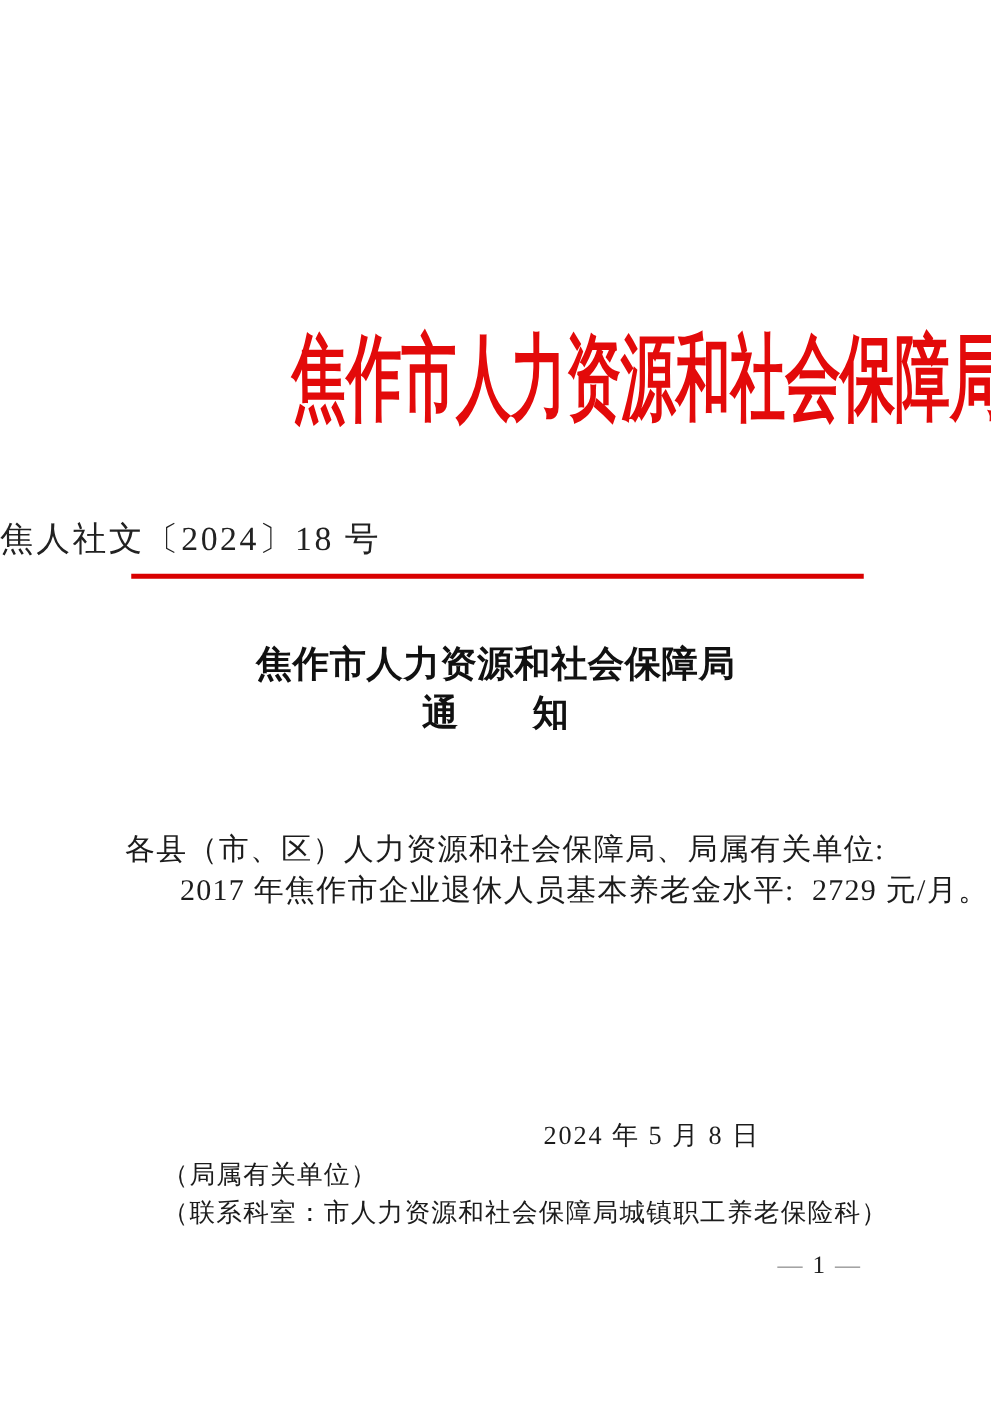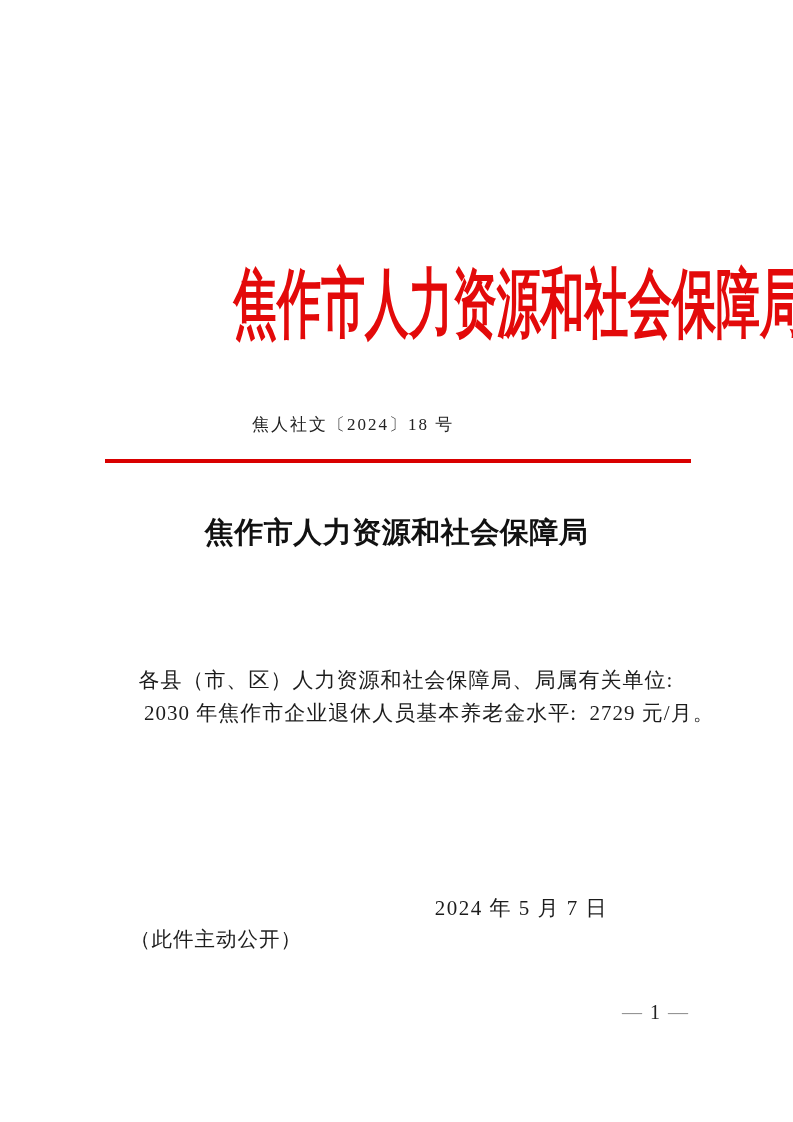--- a/index.html
+++ b/index.html
@@ -20,43 +20,42 @@
     display:inline-block;
     font-size:75px;line-height:88px;font-weight:bold;
     color:#e30a0a;
     white-space:nowrap;
     transform:scaleX(0.585);
     transform-origin:50% 50%;
   }
   
   .doc-number{
     position:absolute;top:413px;left:0;width:706px;
-    text-align:center;
-    font-size:17px;letter-spacing:2px;color:#222222;
+    font-size:27px;letter-spacing:2px;color:#222222;
     white-space:pre;
   }
   
   .red-rule{
     position:absolute;top:459px;left:105px;
     width:586px;height:4px;
     background:#d90000;
   }
   
   .doc-title{
     position:absolute;top:513px;left:0;width:793px;
     text-align:center;font-weight:bold;color:#111111;
   }
   .t-line{
     font-size:29px;line-height:38.5px;
     letter-spacing:0.5px;white-space:pre;
   }
   
   .body-block{
     position:absolute;top:664px;left:100px;width:612px;
-    font-size:21px;line-height:32.5px;text-align:center;
+    font-size:24px;line-height:32.5px;
   }
   .b-line{white-space:pre;letter-spacing:1px;}
   .indent{padding-left:44px;}
   
   .date-line{
     position:absolute;top:894px;left:0;width:608px;
     text-align:right;
     font-size:21px;letter-spacing:1.5px;white-space:pre;
   }
   
@@ -84,31 +83,33 @@
   <div class="org-title-wrap">
     <span class="org-title">焦作市人力资源和社会保障局文件</span>
   </div>
 
   <div class="doc-number">焦人社文〔2024〕18 号</div>
 
   <div class="red-rule"></div>
 
   <div class="doc-title">
     <div class="t-line">焦作市人力资源和社会保障局</div>
+    <div class="t-line">通　　知</div>
   </div>
 
   <div class="body-block">
     <div class="b-line">各县（市、区）人力资源和社会保障局、局属有关单位:</div>
-    <div class="b-line indent">2030 年焦作市企业退休人员基本养老金水平:  2729 元/月。</div>
+    <div class="b-line indent">2017 年焦作市企业退休人员基本养老金水平:  2729 元/月。</div>
   </div>
 
-  <div class="date-line">2024 年 5 月 7 日</div>
+  <div class="date-line">2024 年 5 月 8 日</div>
 
-  <div class="note note-public">（此件主动公开）</div>
+  <div class="note note-public">（局属有关单位）</div>
 
+  <div class="note note-contact">（联系科室：市人力资源和社会保障局城镇职工养老保险科）</div>
 
   <div class="page-num">
     <span class="pn-dash">—</span>
     <span>1</span>
     <span class="pn-dash">—</span>
   </div>
 
 </div>
 
 </body></html>

